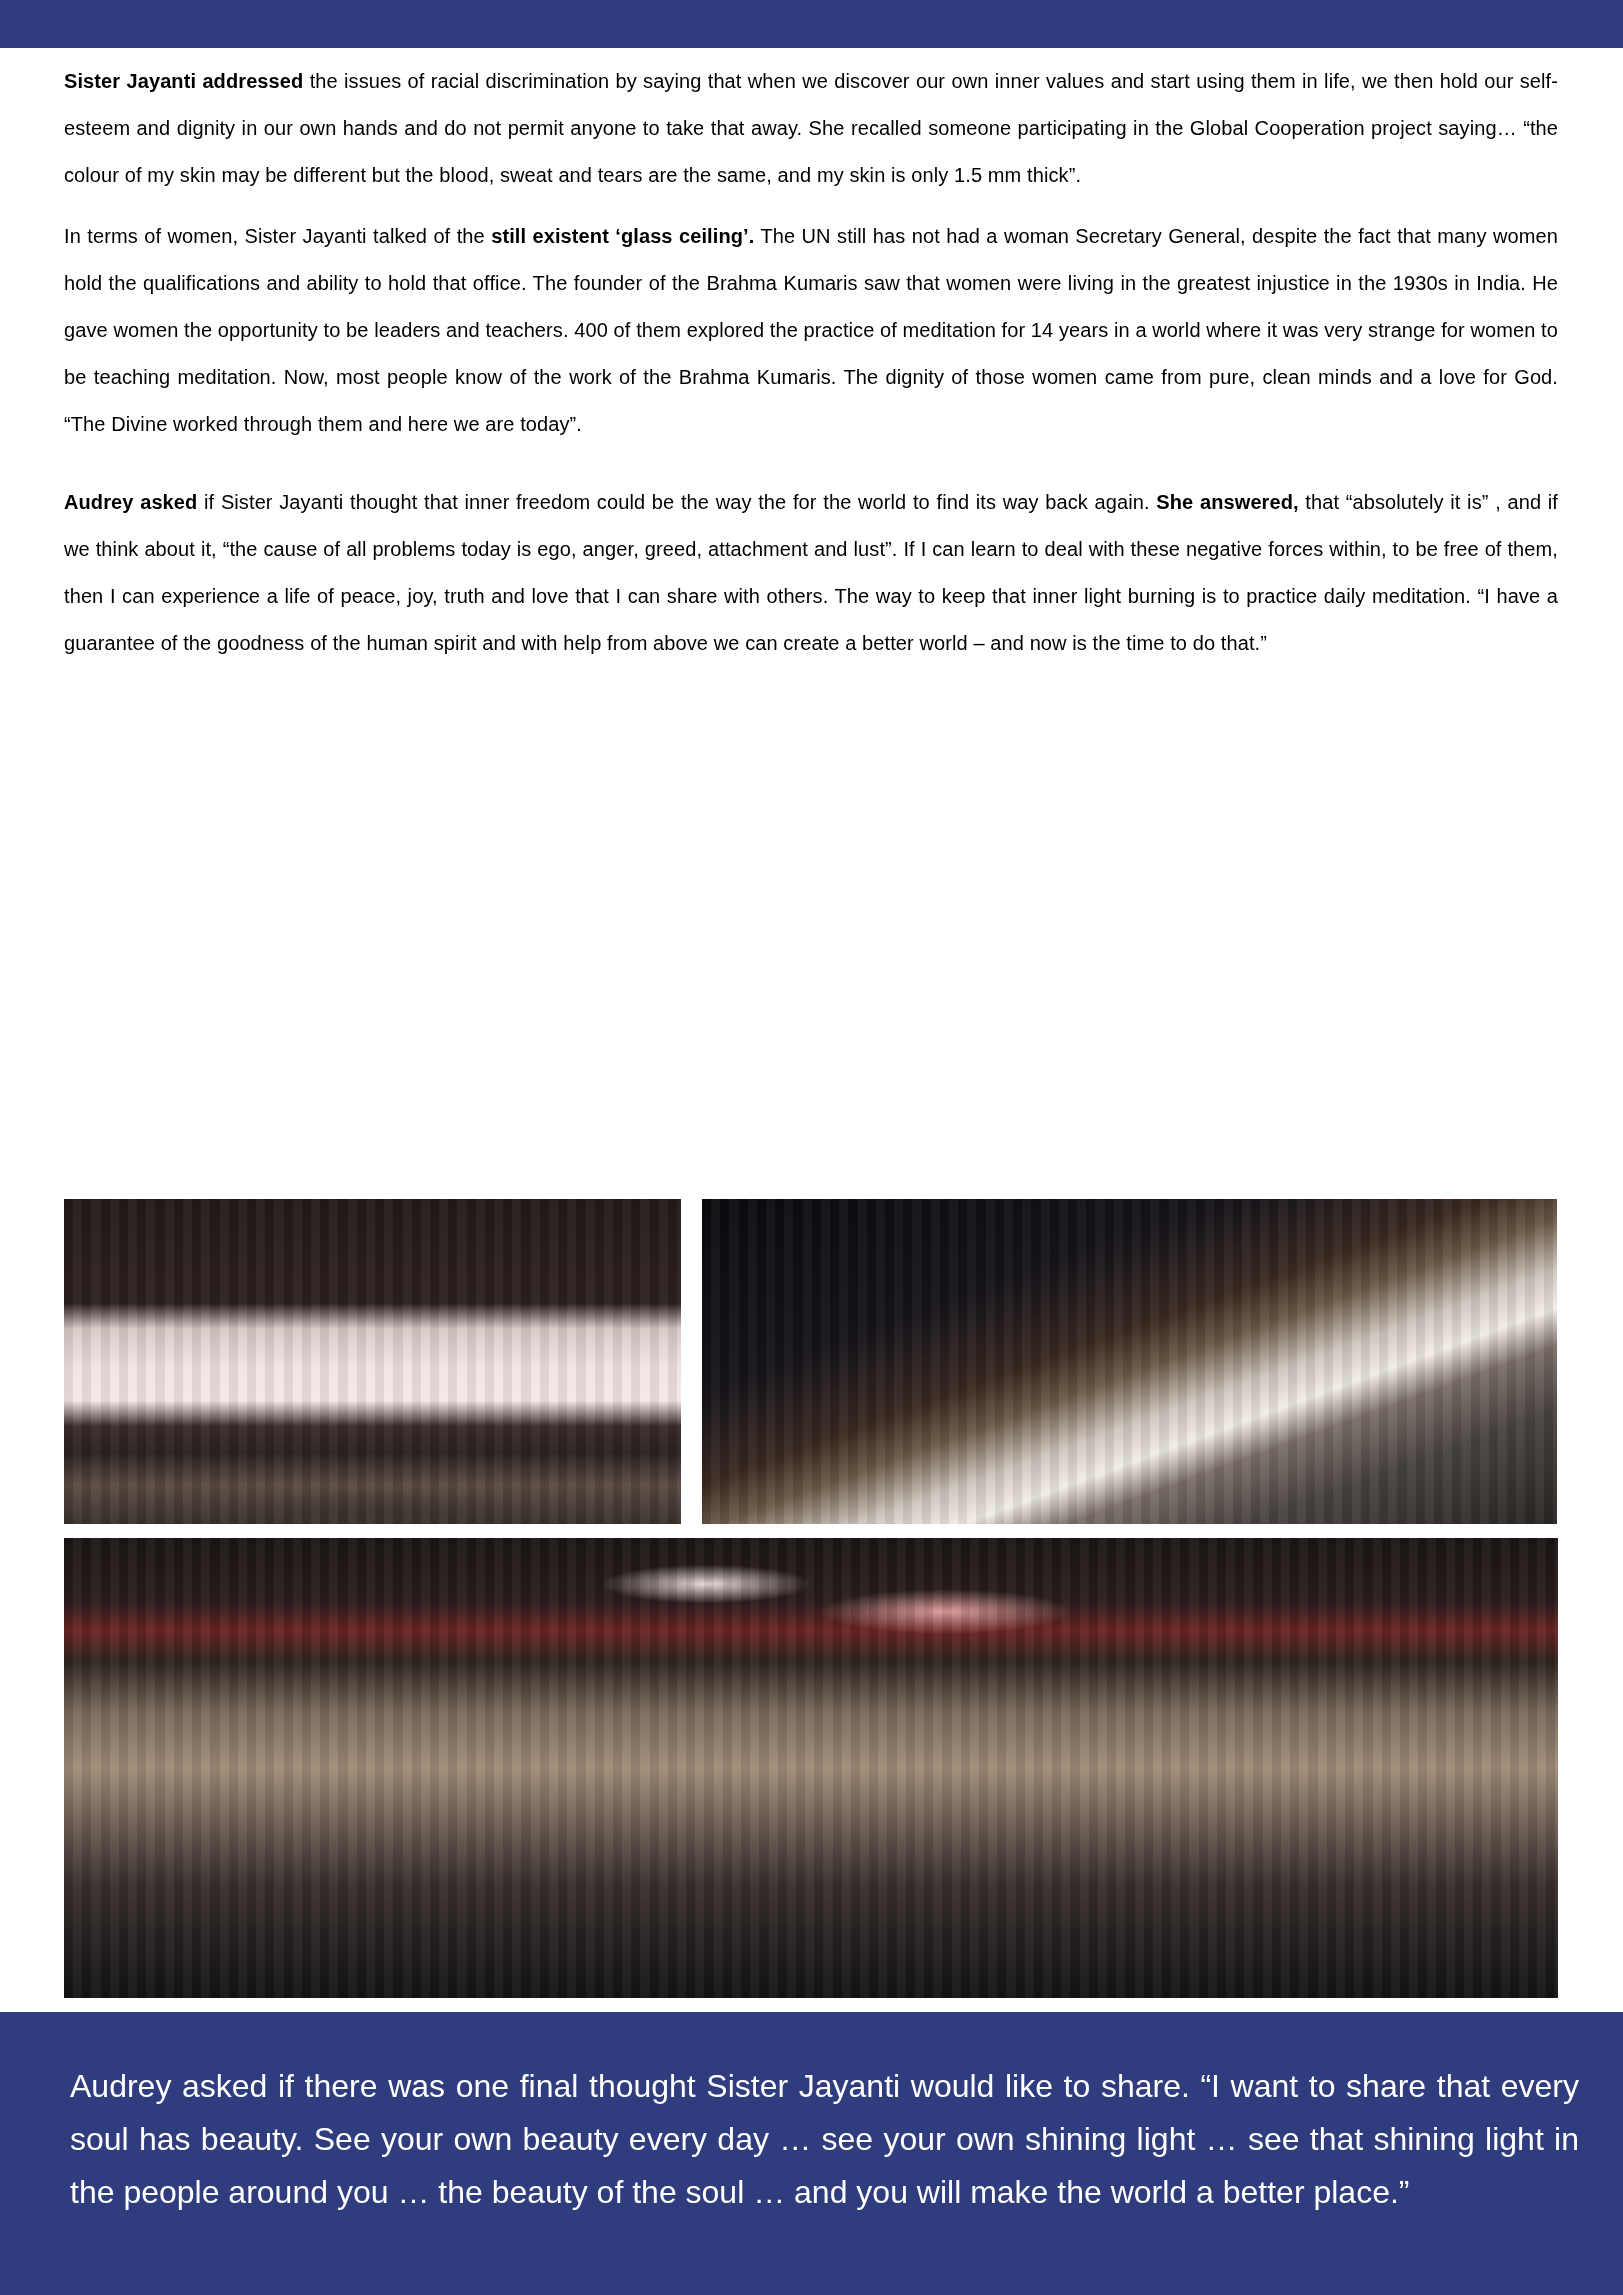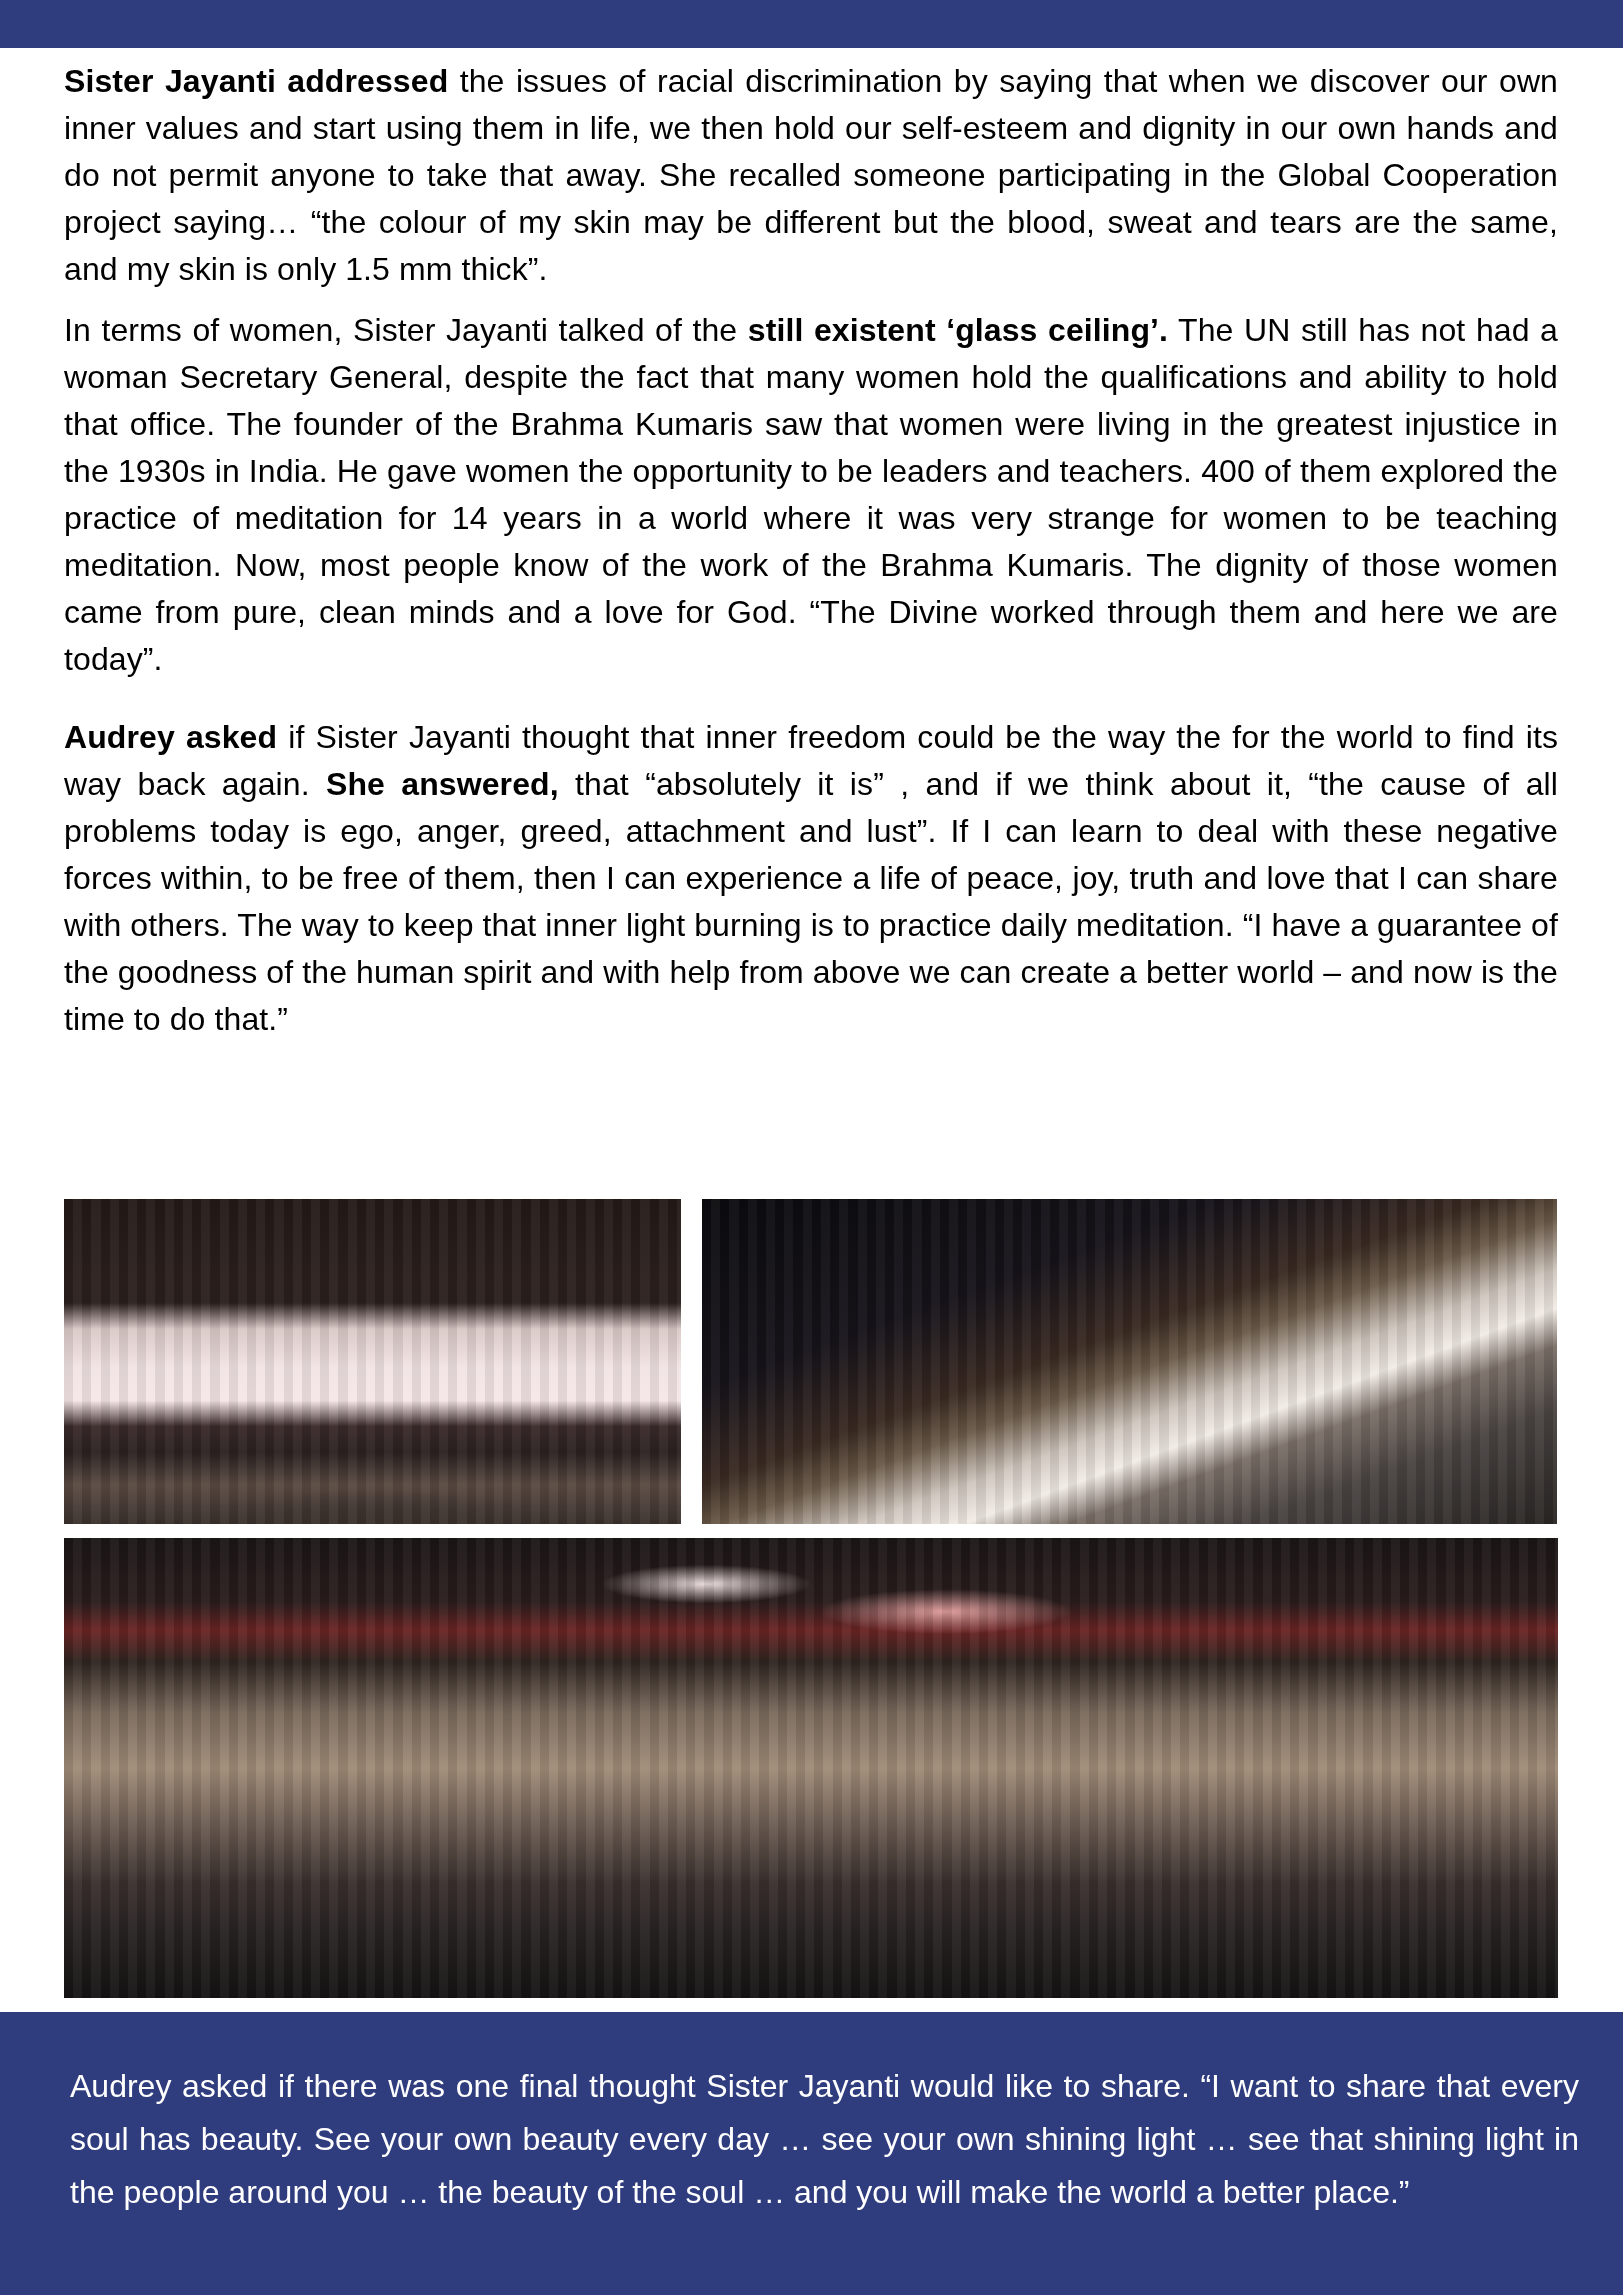--- a/index.html
+++ b/index.html
@@ -10,21 +10,21 @@
     color: #000;
   }
   .top-band {
     position: absolute; left: 0; top: 0; width: 1623px; height: 48px;
     background: var(--brand, #2f3c7e);
   }
   .article {
     position: absolute; left: 64px; top: 58px; width: 1494px;
   }
   .para {
-    margin: 0; font-size: 32px; line-height: 47px; text-align: justify;
+    margin: 0; font-size: 20px; line-height: 47px; text-align: justify;
     letter-spacing: 0.1px;
   }
   .para b { font-weight: 700; }
   #p1 { }
   #p2 { margin-top: 14.4px; }
   #p3 { margin-top: 31px; }
 
   .photo {
     position: absolute; overflow: hidden; background: #111;
   }

